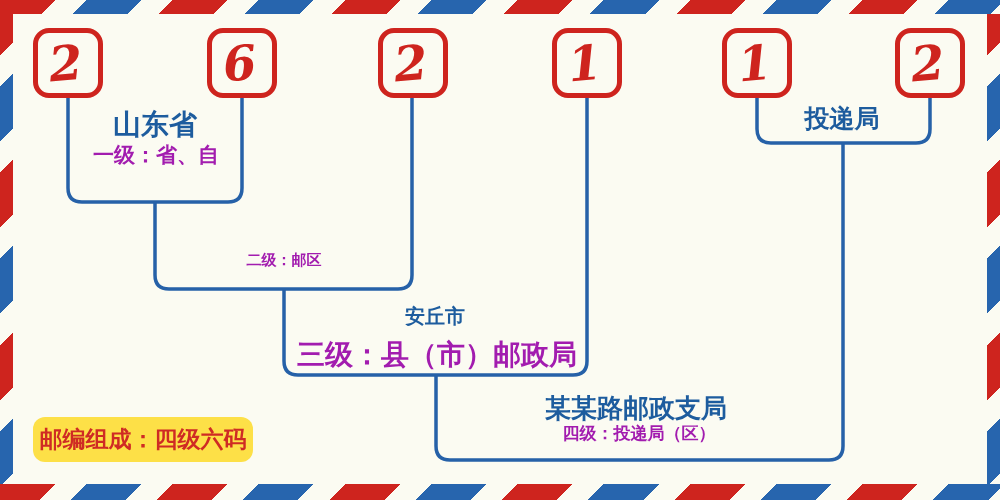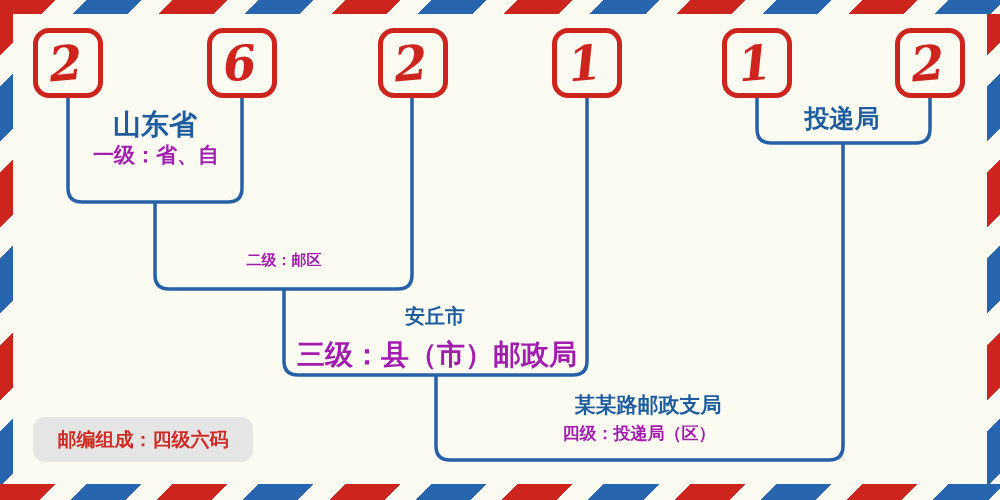--- a/index.html
+++ b/index.html
@@ -41,29 +41,29 @@
   .lbl{position:absolute;transform:translateX(-50%);white-space:nowrap;
        text-align:right;font-weight:bold;line-height:1.08;}
   .lbl-blue{color:#1D5C9E;}
   .lbl-red{color:#a21caf;}
   .t-province {left:155px;top:110px;font-size:28px;}
   .t-lv1      {left:156px;top:144px;font-size:21px;line-height:22px;}
   .t-lv2      {left:284px;top:252px;font-size:15px;}
   .t-city     {left:435px;top:306px;font-size:20px;}
   .t-lv3      {left:437px;top:340px;font-size:28px;}
   .t-delivery {left:842px;top:105px;font-size:25px;}
-  .t-branch   {left:636px;top:394px;font-size:21px;margin-left:12px;}
+  .t-branch   {left:636px;top:394px;font-size:26px;}
   .t-lv4      {left:639px;top:425px;font-size:17px;}
 
   
   .badge{
     position:absolute;left:33px;top:417px;width:220px;height:45px;
-    background:#e5e5e5;border-radius:12px;
+    background:#fde047;border-radius:12px;
     display:flex;align-items:center;justify-content:center;
-    font-size:19px;font-weight:bold;color:#CF2B24;white-space:nowrap;
+    font-size:23px;font-weight:bold;color:#CF2B24;white-space:nowrap;
   }
 </style>
 </head>
 <body>
 
 <div class="border-strip bs-left"></div>
 <div class="border-strip bs-right"></div>
 <div class="border-strip bs-top"></div>
 <div class="border-strip bs-bottom"></div>
 

